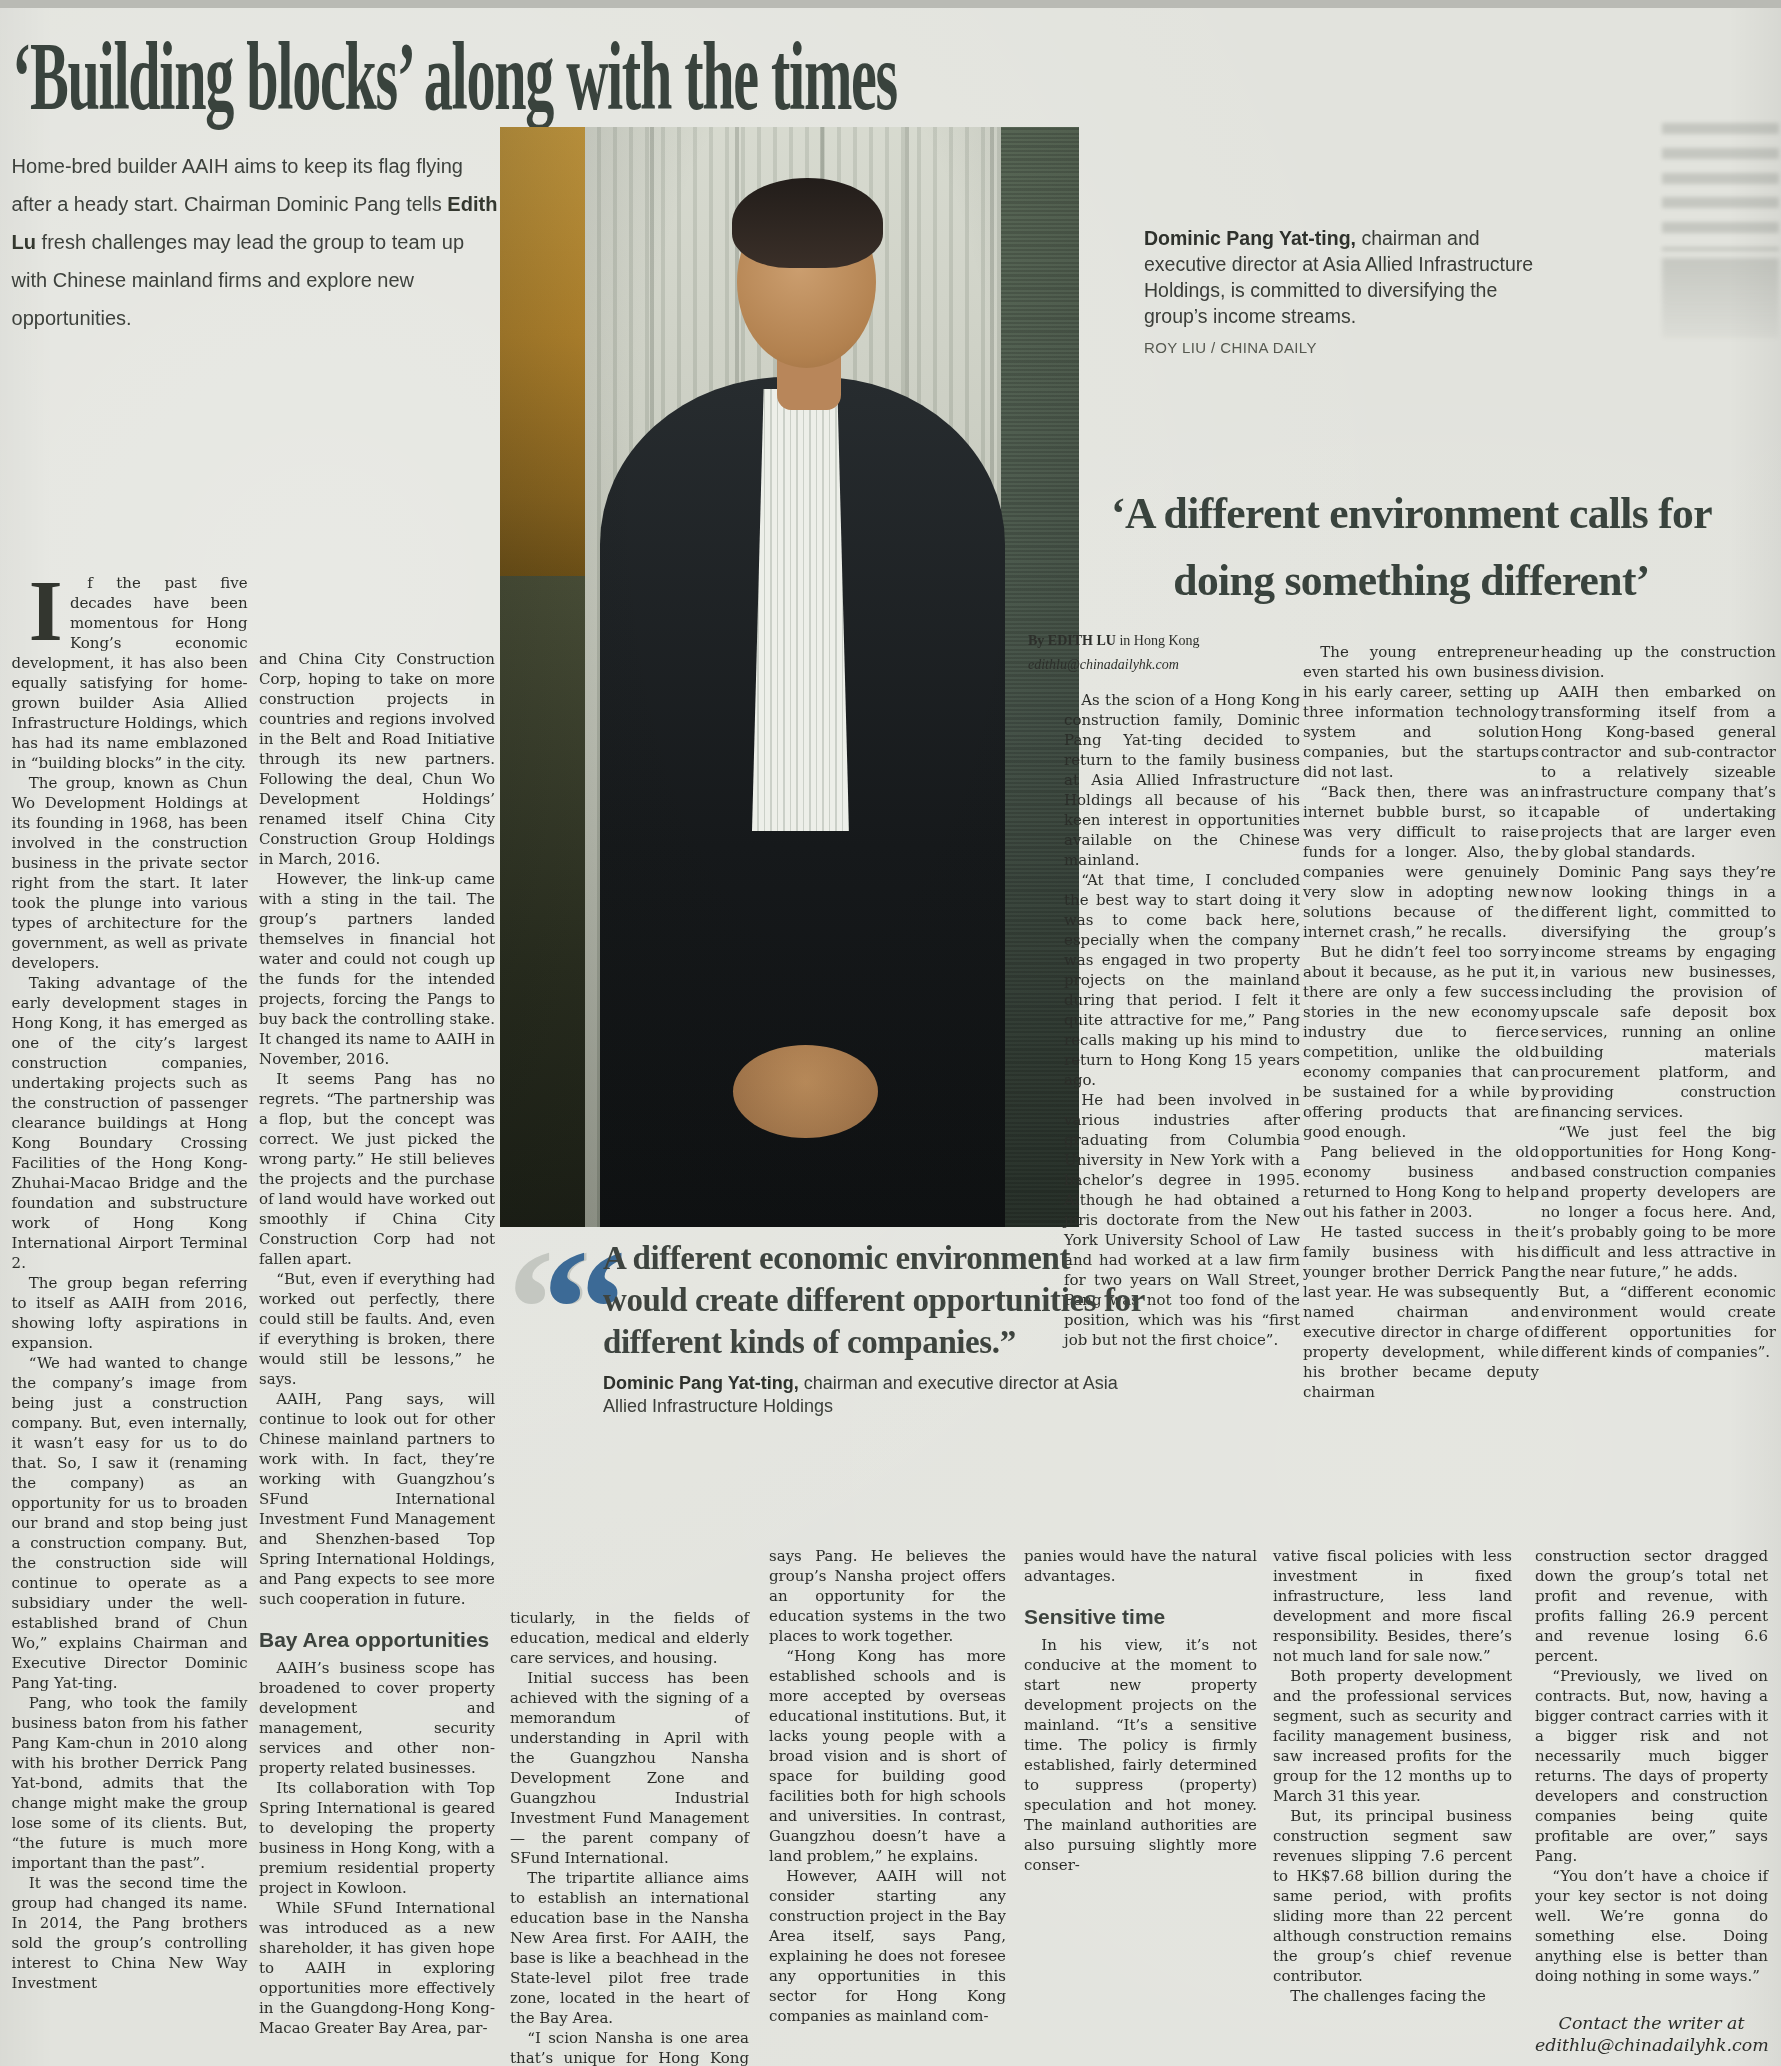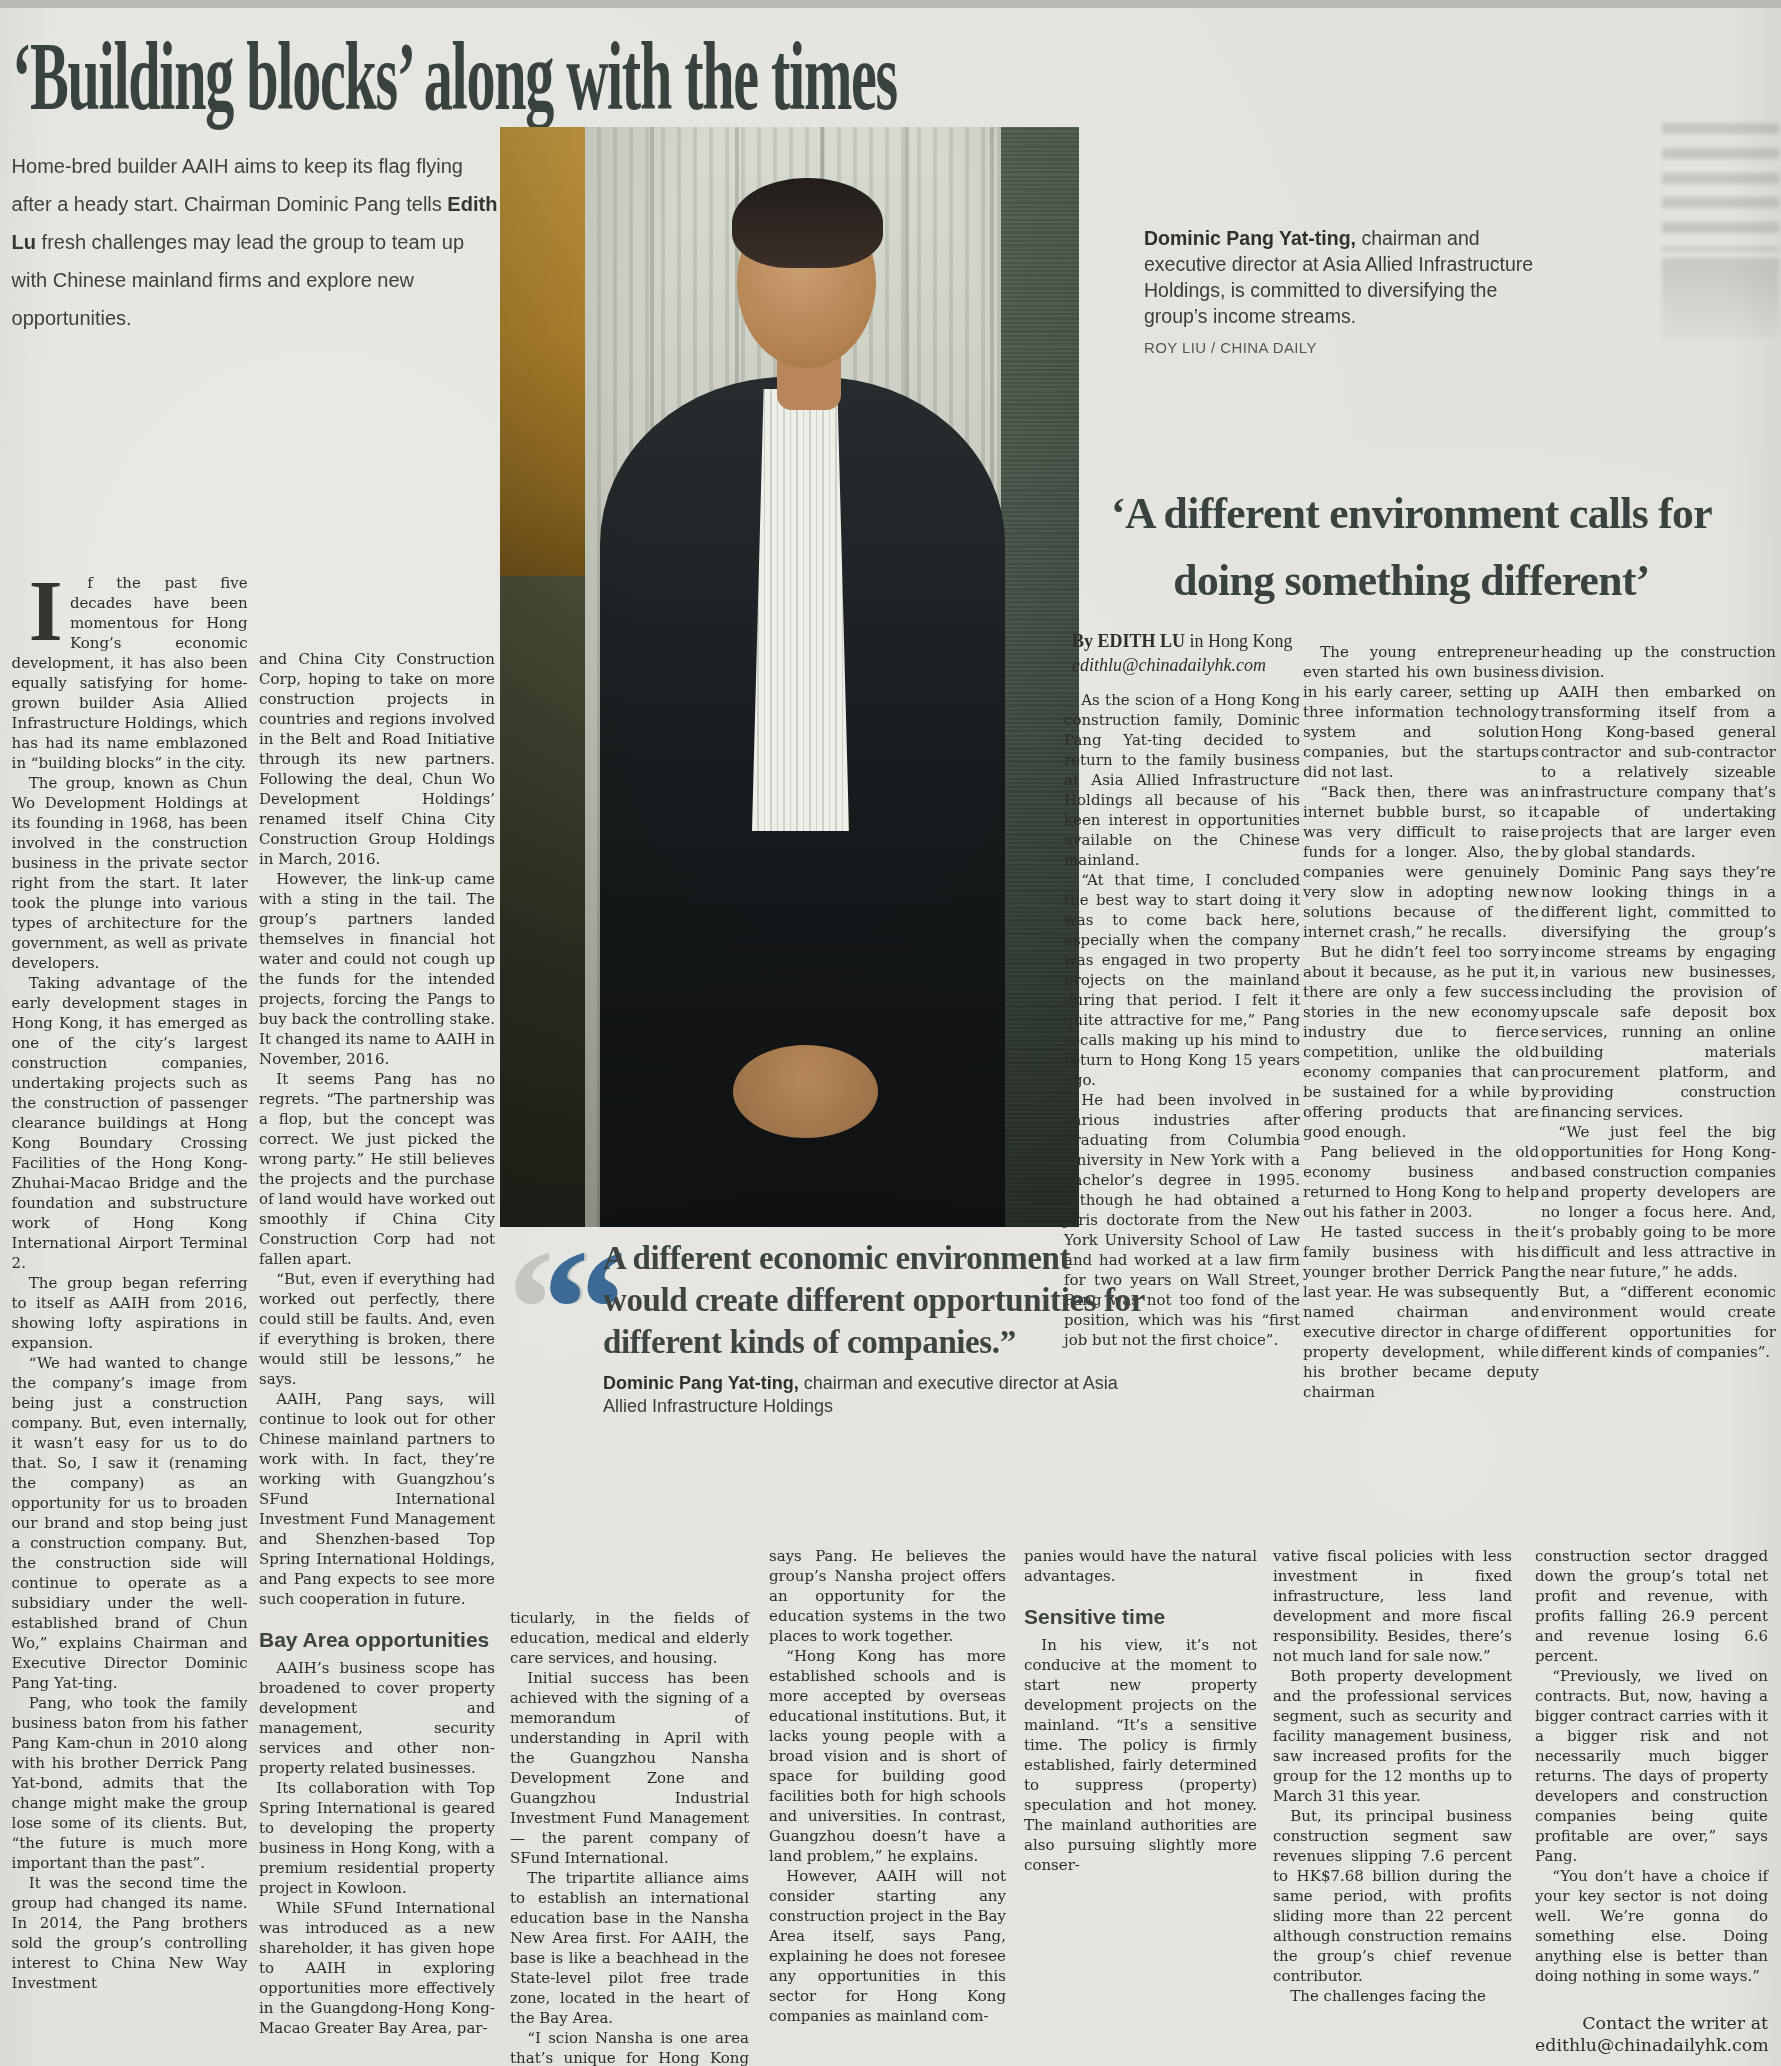--- a/index.html
+++ b/index.html
@@ -71,22 +71,22 @@
   .caption b{font-weight:bold;color:#2e312c;}
   .credit{margin-top:5.8px;font-size:15px;letter-spacing:0.4px;color:#55584f;}
   
   .feature-headline{
     position:absolute;left:1071px;top:472px;width:681px;margin:0;
     font-family:"Liberation Serif",serif;font-weight:bold;
     font-size:45px;line-height:67px;letter-spacing:-0.7px;color:#39433d;
     text-align:center;transform:scaleX(.97);transform-origin:center top;
   }
   .byline{
-    position:absolute;left:1072px;top:621px;width:239px;
-    font-family:"Liberation Serif",serif;font-size:18px;line-height:24px;color:#2d2f2b;
+    position:absolute;left:1028px;top:621px;width:239px;
+    font-family:"Liberation Serif",serif;font-size:14px;line-height:24px;color:#2d2f2b;
   }
   .byline b{font-weight:bold;}
   .byline .email{font-style:italic;}
   
   .col{
     position:absolute;
     font-family:"DejaVu Serif",serif;
     font-size:15px;line-height:20px;color:#2b2d29;
     text-align:justify;
   }
@@ -97,21 +97,21 @@
     float:left;
     font-family:"Liberation Serif",serif;font-weight:bold;
     font-size:87px;line-height:69px;
     padding:2.9px 7.2px 0 0;color:#33362f;
   }
   .subhead{
     font-family:"Liberation Sans",sans-serif;font-weight:bold;
     font-size:21px;line-height:24.6px;color:#3c423d;
     margin:19px 0 5.8px 0;text-align:left;
   }
-  .contact-line{font-size:17.4px;line-height:22.4px;text-align:right;}
+  .contact-line{font-style:italic;font-size:17.4px;line-height:22.4px;text-align:center;}
   p + .contact-line{margin-top:26px;}
   
   .c-left1  {left:11.6px;  top:565px;  width:236px; height:1499px;}
   .c-left2  {left:259px; top:641px;  width:236px; height:1419px;}
   .c-ra     {left:1064px;top:682px;  width:236px; height:724px;}
   .c-rb     {left:1303px;top:634px;  width:236px; height:854px;}
   .c-rc     {left:1541px;top:634px;  width:235px; height:854px;}
   .c-b1     {left:510px; top:1600px; width:239px; height:523px;}
   .c-b2     {left:769px;top:1538px; width:237px; height:523px;}
   .c-b3     {left:1024px;top:1538px; width:233px; height:523px;}

